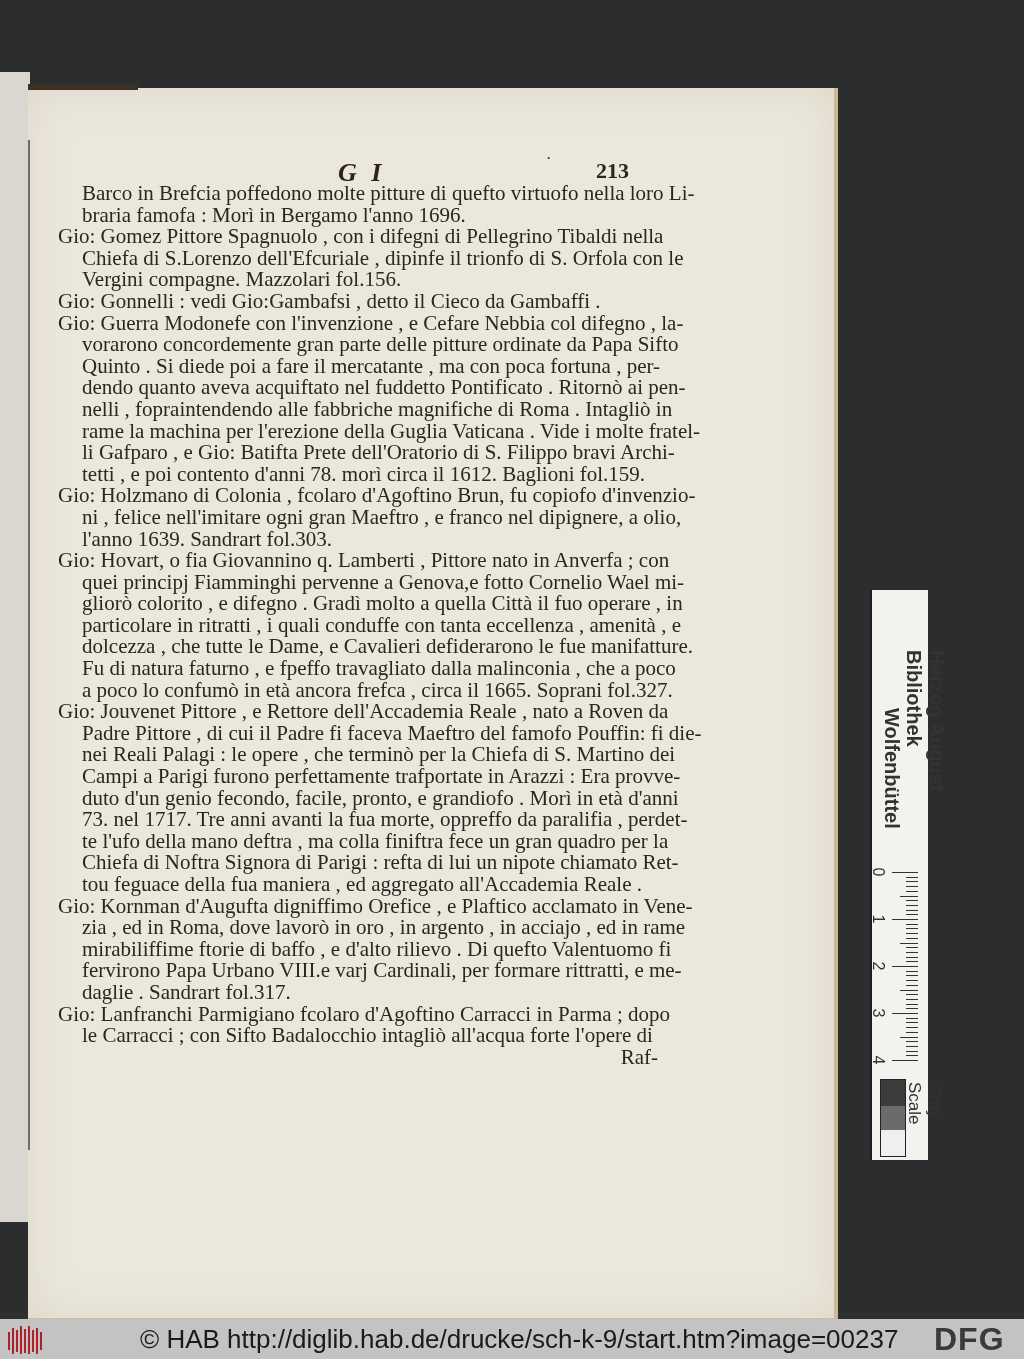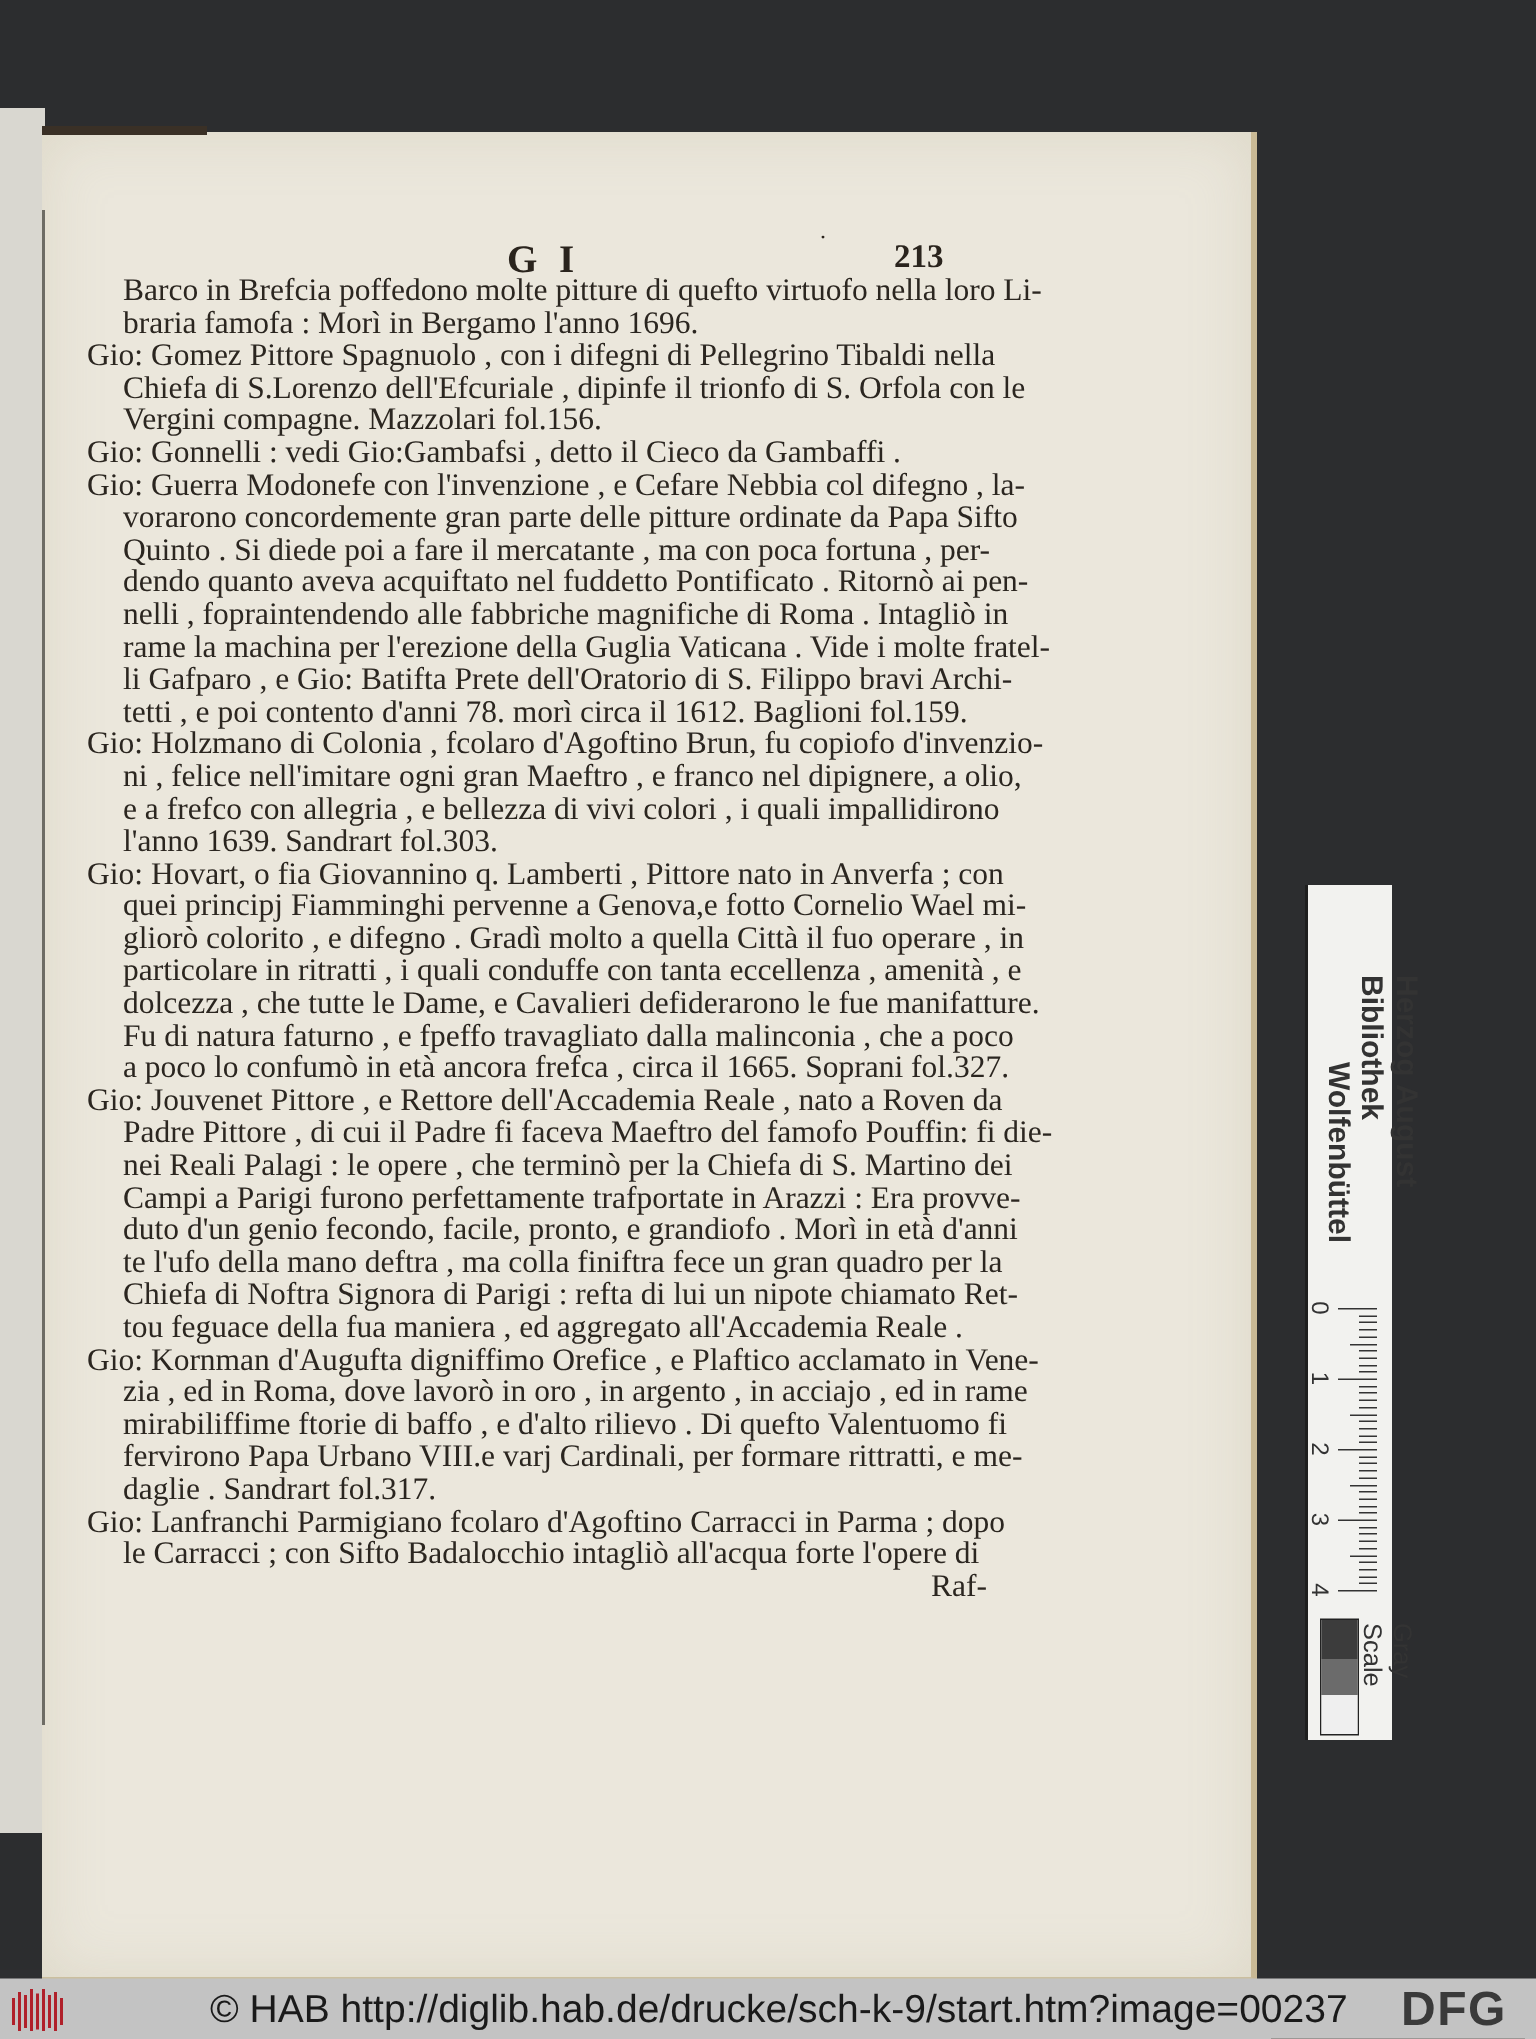--- a/index.html
+++ b/index.html
@@ -5,21 +5,21 @@
   html,body{margin:0;padding:0;}
   body{width:1024px;height:1359px;background:#2e2f31;position:relative;overflow:hidden;font-family:"DejaVu Serif",serif;}
   .scan{position:absolute;left:0;top:0;width:1024px;height:1313px;background:#2c2d2f;}
   .left-page{position:absolute;left:0;top:72px;width:30px;height:1150px;background:#d9d7d0;}
   .page{position:absolute;left:28px;top:88px;width:806px;height:1230px;background:#ebe7dc;
         border-right:4px solid #c9b995;border-bottom:3px solid #cbbf9f;
         box-shadow:inset 0 0 40px rgba(180,170,140,.25);}
   .page-top-edge{position:absolute;left:28px;top:84px;width:110px;height:6px;background:#3a3026;}
   .gutter-line{position:absolute;left:28px;top:140px;width:2px;height:1010px;background:#3c3a36;opacity:.7}
   .running-head{position:absolute;top:158px;font-family:"Liberation Serif",serif;color:#2a241d;}
-  .rh-left{left:338px;font-size:26px;font-weight:bold;letter-spacing:4px;}
+  .rh-left{left:338px;font-size:26px;font-style:italic;font-weight:bold;letter-spacing:4px;}
   .rh-right{left:596px;font-size:22px;font-weight:bold;}
   .rh-dot{left:546px;top:150px;font-size:16px;}
   .text{position:absolute;left:58px;top:183px;width:600px;font-family:"Liberation Serif",serif;font-size:21px;
         line-height:21.6px;color:#2b2620;}
   .line{white-space:nowrap;height:21.6px;overflow:visible;}
   .indent{padding-left:24px;}
   .text .right{text-align:right;}
   .ruler{position:absolute;left:870px;top:590px;width:56px;height:570px;background:#f2f2ef;border-left:2px solid #1e1e1e;}
   .ruler-title{position:absolute;left:4px;top:10px;width:48px;height:270px;}
   .vtext{position:absolute;writing-mode:vertical-rl;font-family:"Liberation Sans",sans-serif;font-weight:bold;color:#333;font-size:20px;}
@@ -59,34 +59,34 @@
     <div class="line">Gio: Guerra Modonefe con l'invenzione , e Cefare Nebbia col difegno , la-</div>
     <div class="line indent">vorarono concordemente gran parte delle pitture ordinate da Papa Sifto</div>
     <div class="line indent">Quinto . Si diede poi a fare il mercatante , ma con poca fortuna , per-</div>
     <div class="line indent">dendo quanto aveva acquiftato nel fuddetto Pontificato . Ritornò ai pen-</div>
     <div class="line indent">nelli , fopraintendendo alle fabbriche magnifiche di Roma . Intagliò in</div>
     <div class="line indent">rame la machina per l'erezione della Guglia Vaticana . Vide i molte fratel-</div>
     <div class="line indent">li Gafparo , e Gio: Batifta Prete dell'Oratorio di S. Filippo bravi Archi-</div>
     <div class="line indent">tetti , e poi contento d'anni 78. morì circa il 1612. Baglioni fol.159.</div>
     <div class="line">Gio: Holzmano di Colonia , fcolaro d'Agoftino Brun, fu copiofo d'invenzio-</div>
     <div class="line indent">ni , felice nell'imitare ogni gran Maeftro , e franco nel dipignere, a olio,</div>
-    <div class="line indent">e a frefco con allegria , e bellezza di vivi colori , i quali impallidirono</div>
     <div class="line indent">l'anno 1639. Sandrart fol.303.</div>
     <div class="line">Gio: Hovart, o fia Giovannino q. Lamberti , Pittore nato in Anverfa ; con</div>
     <div class="line indent">quei principj Fiamminghi pervenne a Genova,e fotto Cornelio Wael mi-</div>
     <div class="line indent">gliorò colorito , e difegno . Gradì molto a quella Città il fuo operare , in</div>
     <div class="line indent">particolare in ritratti , i quali conduffe con tanta eccellenza , amenità , e</div>
     <div class="line indent">dolcezza , che tutte le Dame, e Cavalieri defiderarono le fue manifatture.</div>
     <div class="line indent">Fu di natura faturno , e fpeffo travagliato dalla malinconia , che a poco</div>
     <div class="line indent">a poco lo confumò in età ancora frefca , circa il 1665. Soprani fol.327.</div>
     <div class="line">Gio: Jouvenet Pittore , e Rettore dell'Accademia Reale , nato a Roven da</div>
     <div class="line indent">Padre Pittore , di cui il Padre fi faceva Maeftro del famofo Pouffin: fi die-</div>
     <div class="line indent">nei Reali Palagi : le opere , che terminò per la Chiefa di S. Martino dei</div>
     <div class="line indent">Campi a Parigi furono perfettamente trafportate in Arazzi : Era provve-</div>
     <div class="line indent">duto d'un genio fecondo, facile, pronto, e grandiofo . Morì in età d'anni</div>
+    <div class="line indent">73. nel 1717. Tre anni avanti la fua morte, oppreffo da paralifia , perdet-</div>
     <div class="line indent">te l'ufo della mano deftra , ma colla finiftra fece un gran quadro per la</div>
     <div class="line indent">Chiefa di Noftra Signora di Parigi : refta di lui un nipote chiamato Ret-</div>
     <div class="line indent">tou feguace della fua maniera , ed aggregato all'Accademia Reale .</div>
     <div class="line">Gio: Kornman d'Augufta digniffimo Orefice , e Plaftico acclamato in Vene-</div>
     <div class="line indent">zia , ed in Roma, dove lavorò in oro , in argento , in acciajo , ed in rame</div>
     <div class="line indent">mirabiliffime ftorie di baffo , e d'alto rilievo . Di quefto Valentuomo fi</div>
     <div class="line indent">fervirono Papa Urbano VIII.e varj Cardinali, per formare rittratti, e me-</div>
     <div class="line indent">daglie . Sandrart fol.317.</div>
     <div class="line">Gio: Lanfranchi Parmigiano fcolaro d'Agoftino Carracci in Parma ; dopo</div>
     <div class="line indent">le Carracci ; con Sifto Badalocchio intagliò all'acqua forte l'opere di</div>

